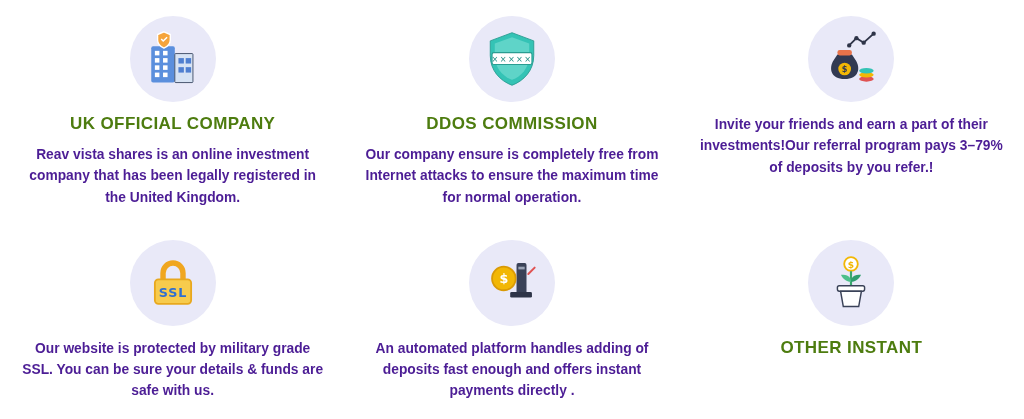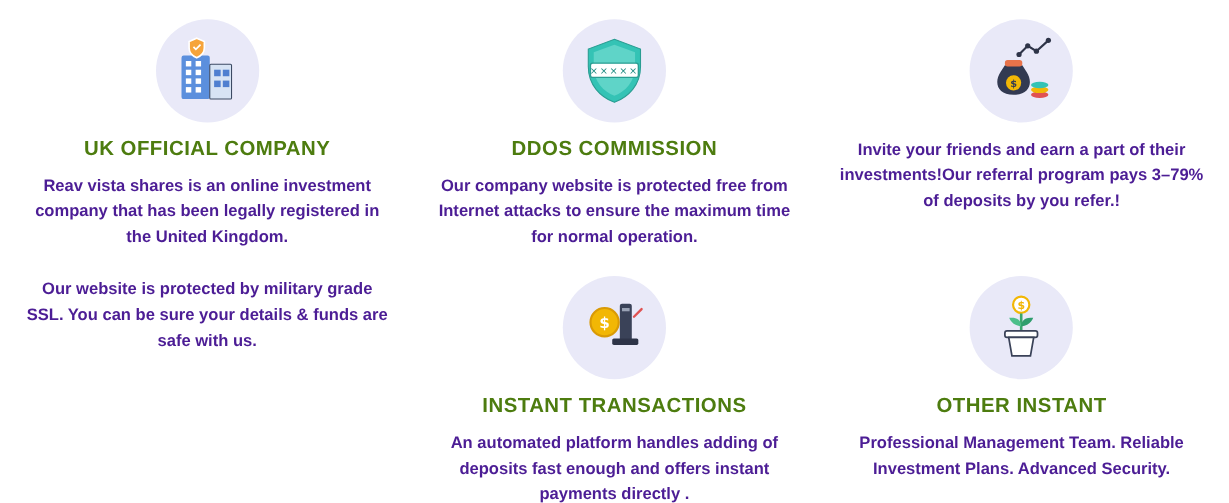--- a/index.html
+++ b/index.html
@@ -87,21 +87,21 @@
   <div class="feature">
     <div class="icon-circle">
       <svg width="58" height="58" viewBox="0 0 64 64" aria-hidden="true">
         <path d="M32 3 L56 12 V28 C56 45 45 56 32 61 C19 56 8 45 8 28 V12 Z" fill="#34c3b5" stroke="#2a9d92" stroke-width="1"></path>
         <path d="M32 8 L51 15 V28 C51 42 42 51 32 55 C22 51 13 42 13 28 V15 Z" fill="#5fd4c8"></path>
         <rect x="10" y="25" width="44" height="13" rx="2" fill="#ffffff" stroke="#2a9d92" stroke-width="1.2"></rect>
         <text x="32" y="35" text-anchor="middle" font-size="9" fill="#1f8c82" font-family="DejaVu Sans, sans-serif" letter-spacing="1.5">×××××</text>
       </svg>
     </div>
     <h3>DDOS COMMISSION</h3>
-    <p>Our company website is protected free from Internet attacks to ensure the maximum time for normal operation.</p>
+    <p>Our company ensure is completely free from Internet attacks to ensure the maximum time for normal operation.</p>
   </div>
 
   <div class="feature">
     <div class="icon-circle">
       <svg width="58" height="58" viewBox="0 0 64 64" aria-hidden="true">
         <polyline points="30,17 38,9 46,14 57,4" fill="none" stroke="#2e3448" stroke-width="2"></polyline>
         <circle cx="30" cy="17" r="2.4" fill="#2e3448"></circle>
         <circle cx="38" cy="9" r="2.4" fill="#2e3448"></circle>
         <circle cx="46" cy="14" r="2.4" fill="#2e3448"></circle>
         <circle cx="57" cy="4" r="2.4" fill="#2e3448"></circle>
@@ -111,47 +111,52 @@
         <text x="25" y="46.5" text-anchor="middle" font-size="9" font-weight="bold" fill="#323a52" font-family="DejaVu Sans, sans-serif">$</text>
         <ellipse cx="49" cy="54" rx="8" ry="3" fill="#e05252"></ellipse>
         <ellipse cx="49" cy="49.5" rx="8" ry="3" fill="#f2b705"></ellipse>
         <ellipse cx="49" cy="45" rx="8" ry="3" fill="#34c3b5"></ellipse>
       </svg>
     </div>
     <p>Invite your friends and earn a part of their investments!Our referral program pays 3–79% of deposits by you refer.!</p>
   </div>
 
   <div class="feature">
+    <div class="icon-circle">
+      <svg width="58" height="58" viewBox="0 0 64 64" aria-hidden="true">
+        <path d="M21 30 v-9 a11 11 0 0 1 22 0 v9" fill="none" stroke="#f0a61f" stroke-width="6" stroke-linecap="round"></path>
+        <rect x="12" y="28" width="40" height="27" rx="4" fill="#f7cb4d" stroke="#e8a81e" stroke-width="2"></rect>
+        <text x="32" y="47" text-anchor="middle" font-size="14" font-weight="bold" fill="#2f6fd0" font-family="DejaVu Sans, sans-serif" letter-spacing="1">SSL</text>
+      </svg>
+    </div>
     <p>Our website is protected by military grade SSL. You can be sure your details &amp; funds are safe with us.</p>
   </div>
 
   <div class="feature">
     <div class="icon-circle">
       <svg width="58" height="58" viewBox="0 0 64 64" aria-hidden="true">
         <rect x="37" y="10" width="11" height="36" rx="2" fill="#3a4258"></rect>
         <rect x="39" y="14" width="7" height="3" fill="#9aa3b5"></rect>
         <rect x="30" y="42" width="24" height="6" rx="1.5" fill="#2e3448"></rect>
         <path d="M50 22 l7 -7" stroke="#e05252" stroke-width="2.2" stroke-linecap="round"></path>
         <circle cx="23" cy="27" r="13" fill="#f2b705" stroke="#d99a06" stroke-width="2"></circle>
         <text x="23" y="32" text-anchor="middle" font-size="14" font-weight="bold" fill="#ffffff" font-family="DejaVu Sans, sans-serif">$</text>
       </svg>
     </div>
-    <h3>INSTANT TRANSACTIONS</h3>
     <p>An automated platform handles adding of deposits fast enough and offers instant payments directly .</p>
   </div>
 
   <div class="feature">
     <div class="icon-circle">
       <svg width="58" height="58" viewBox="0 0 64 64" aria-hidden="true">
         <circle cx="32" cy="11" r="7.5" fill="#ffffff" stroke="#f2b705" stroke-width="2"></circle>
         <text x="32" y="15" text-anchor="middle" font-size="10" font-weight="bold" fill="#f2b705" font-family="DejaVu Sans, sans-serif">$</text>
         <path d="M32 19 v16" stroke="#3aa76d" stroke-width="2.4"></path>
         <path d="M32 31 c-9 -1 -11 -8 -11 -8 c9 -1 11 4 11 8 z" fill="#4cbf8a"></path>
         <path d="M32 31 c9 -1 11 -8 11 -8 c-9 -1 -11 4 -11 8 z" fill="#2f9e6e"></path>
         <rect x="17" y="35" width="30" height="6" rx="2" fill="#ffffff" stroke="#3a4258" stroke-width="1.6"></rect>
         <path d="M20.5 41 h23 l-3 17 h-17 z" fill="#ffffff" stroke="#3a4258" stroke-width="1.6"></path>
       </svg>
     </div>
     <h3>OTHER INSTANT</h3>
-    <p>Professional Management Team. Reliable Investment Plans. Advanced Security.</p>
   </div>
 
 </section>
 
 </body></html>

